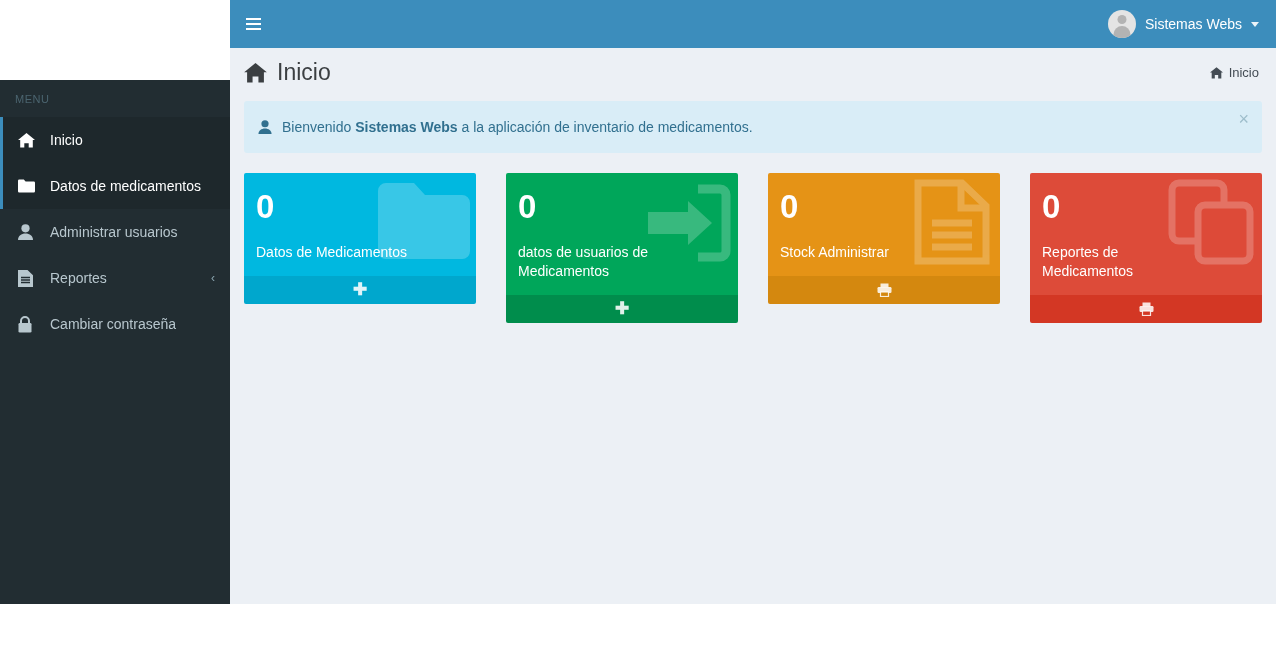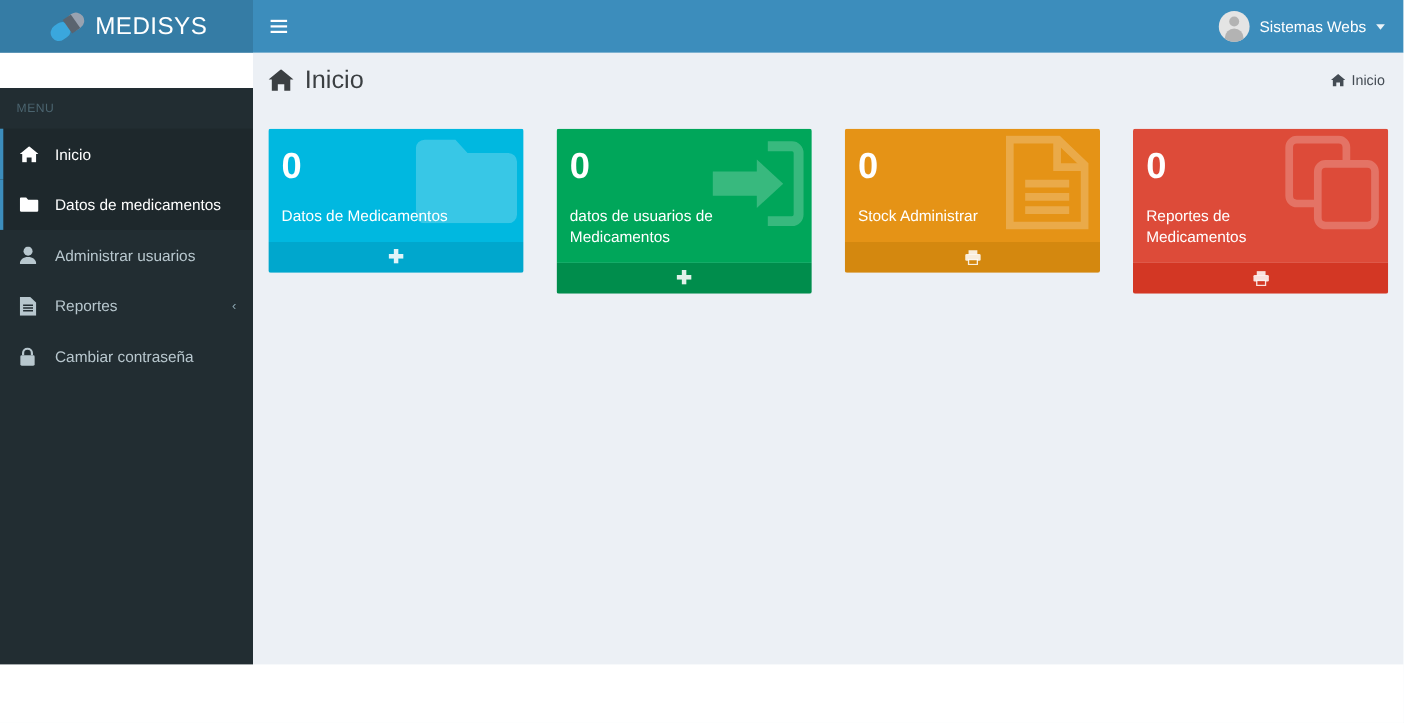--- a/index.html
+++ b/index.html
@@ -134,32 +134,20 @@
   .card-footer svg, .card-footer span { display: block; }
   .plus-glyph {
     color: rgba(255,255,255,.88); font-size: 17px; line-height: 1; font-weight: bold;
   }
 </style>
 </head>
 <body>
 
 <div class="app">
 
-  <div class="logo-bar">
-    <span class="logo-mark">
-      <svg width="38" height="30" viewBox="0 0 38 30">
-        <g transform="rotate(-35 19 15)">
-          <rect x="2" y="8" width="19" height="15" rx="7.5" fill="#3aa7dd"></rect>
-          <rect x="19" y="8" width="17" height="15" rx="7.5" fill="#98a2b0"></rect>
-          <rect x="19" y="8" width="9" height="15" fill="#5a646f"></rect>
-        </g>
-      </svg>
-    </span>
-    <span class="logo-text">MEDISYS</span>
-  </div>
 
   <div class="topbar">
     <div class="hamburger">
       <i></i>
         <i></i>
         <i></i>
     </div>
     <div class="topbar-spacer"></div>
     <div class="user-menu">
       <span class="avatar"></span>
@@ -236,20 +224,32 @@
       <div class="breadcrumb">
         <span>
           <svg width="13" height="12" viewBox="0 0 17 15" fill="#444c54" style="display:block">
             <path d="M8.5 0 0 7h2.2v7.6h4.1v-4.4h4.4v4.4h4.1V7H17z"></path>
           </svg>
         </span>
         <span>Inicio</span>
       </div>
     </div>
 
+    <div class="alert">
+      <span class="alert-icon">
+        <svg width="14" height="14" viewBox="0 0 15 16" fill="#31708f">
+          <circle cx="7.5" cy="4.3" r="4.1"></circle>
+          <path d="M0 16c0-4 3.4-6.4 7.5-6.4S15 12 15 16z"></path>
+        </svg>
+      </span>
+      <span>
+        <span>Bienvenido </span><strong>Sistemas Webs</strong><span> a la aplicación de inventario de medicamentos.</span>
+      </span>
+      <button class="alert-close">×</button>
+    </div>
 
     <div class="cards">
 
       <div class="card">
         <div class="card-body" style="background:#00b8e0">
           <span class="card-watermark">
             <svg width="92" height="78" viewBox="0 0 92 78" fill="#ffffff">
               <path d="M0 10A8 8 0 0 1 8 2h28l11 12h37a8 8 0 0 1 8 8v48a8 8 0 0 1-8 8H8a8 8 0 0 1-8-8z"></path>
             </svg>
           </span>

